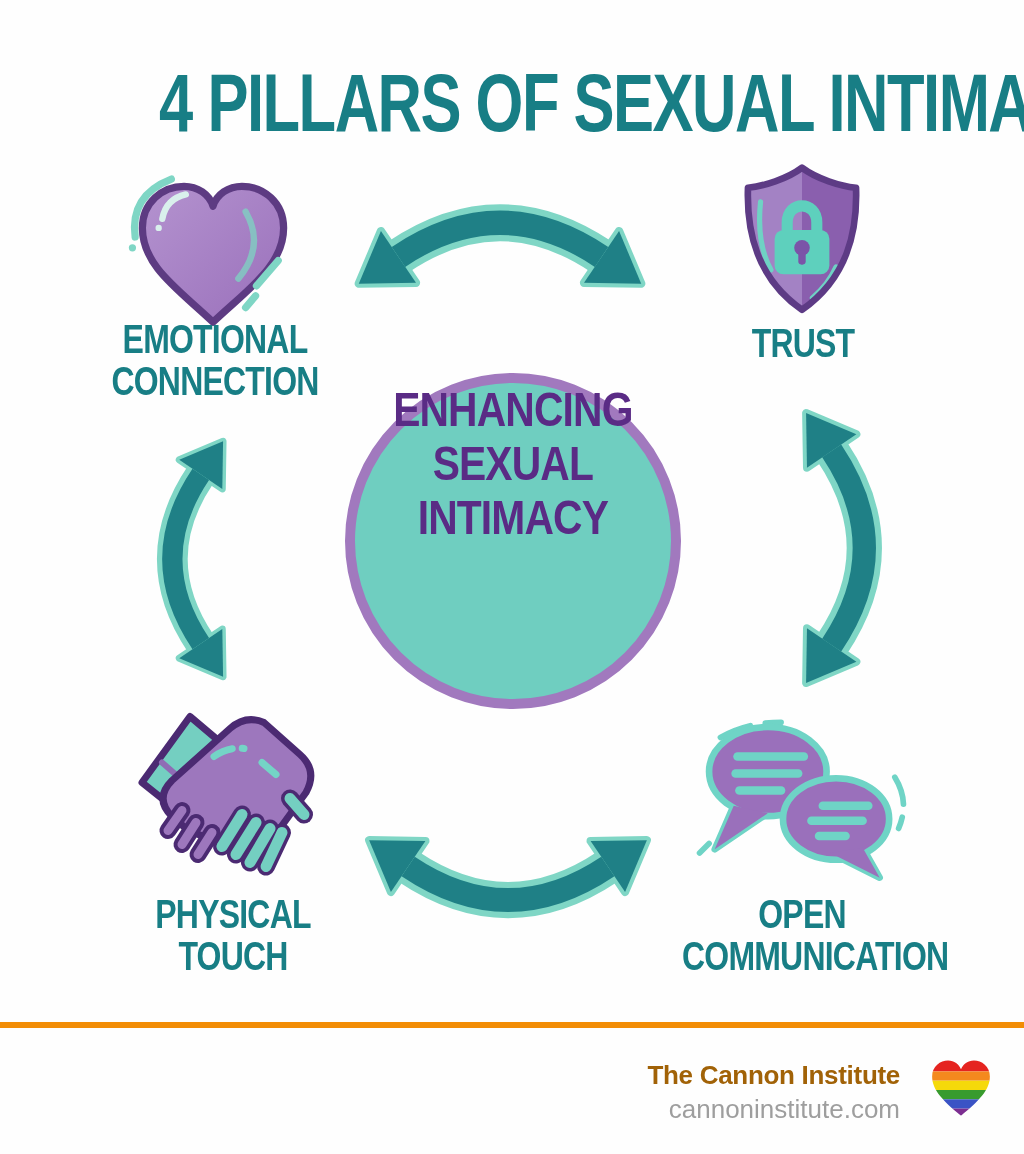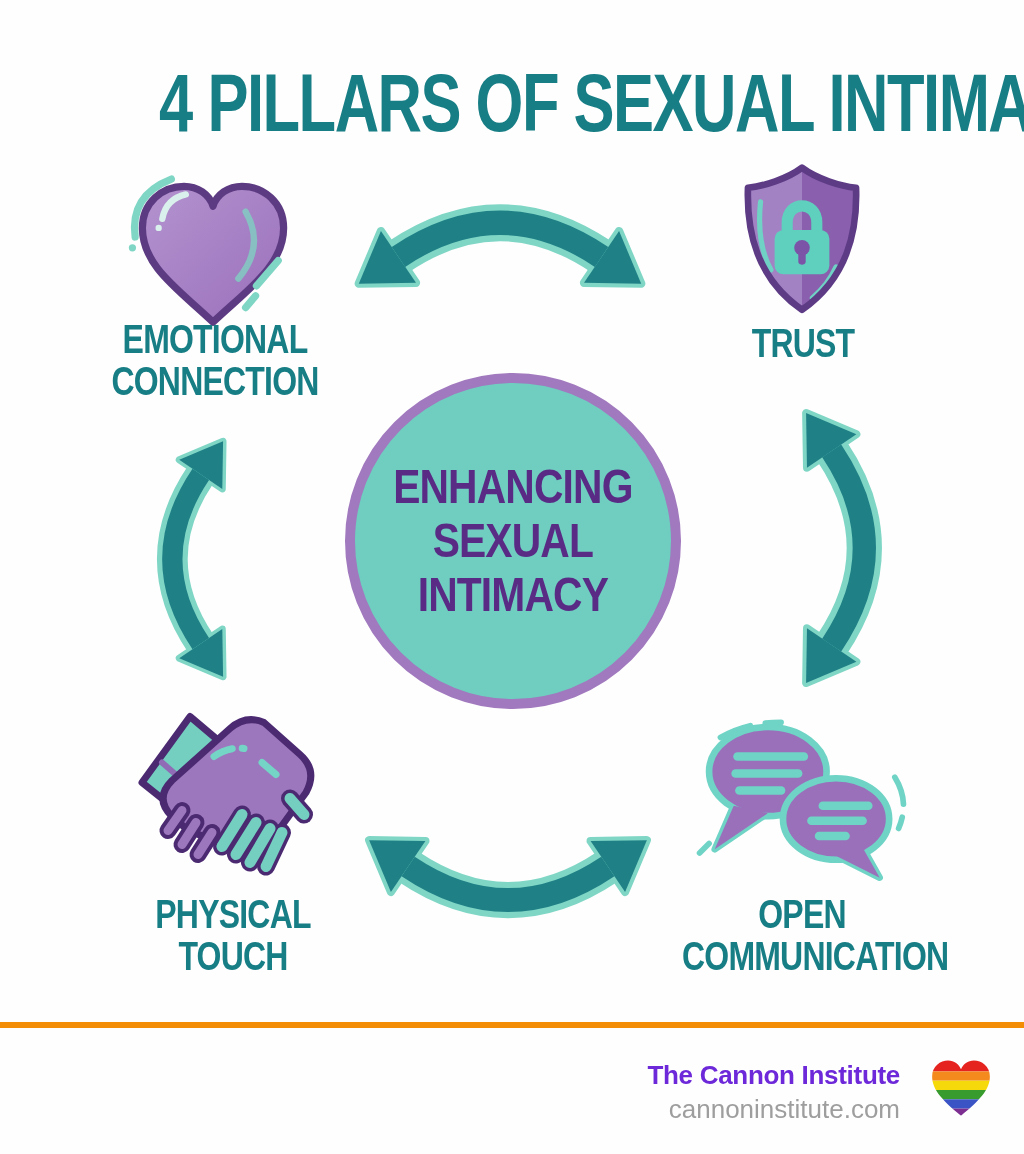--- a/index.html
+++ b/index.html
@@ -20,32 +20,32 @@
     transform:scaleX(0.8); transform-origin:center top; letter-spacing:-1px;
   }
   #label-emotional { left:65px;  top:318px; }
   #label-trust     { left:653px; top:322px; }
   #label-physical  { left:83px;  top:893px; }
   #label-open      { left:652px; top:893px; }
   
   .center-circle {
     position:absolute; left:345px; top:373px; width:316px; height:316px;
     border-radius:50%; background:#6FCEC0; border:10px solid #A179BE;
-    display:flex; align-items:center; justify-content:center;
+    display:flex; align-items:flex-start; justify-content:center;
   }
   .center-text {
     color:#5A2B85; font-size:48px; font-weight:700; line-height:1.13;
     text-align:center; white-space:pre-line; transform:scaleX(0.85);
     letter-spacing:-1px;
   }
   .abs { position:absolute; }
   
   .divider { position:absolute; left:0; top:1022px; width:1024px; height:6px; background:#F28D05; }
   .footer-text { position:absolute; right:124px; top:1060px; text-align:right; }
-  .footer-org  { font-size:26px; font-weight:700; color:#6d28d9; letter-spacing:-0.3px; }
+  .footer-org  { font-size:26px; font-weight:700; color:#a16207; letter-spacing:-0.3px; }
   .footer-site { font-size:26px; color:#9E9E9E; margin-top:3px; }
   .hidden-defs { position:absolute; width:0; height:0; overflow:hidden; }
 </style>
 </head>
 <body>
 
 <div class="canvas">
 
   <svg class="hidden-defs" aria-hidden="true">
     <defs>

